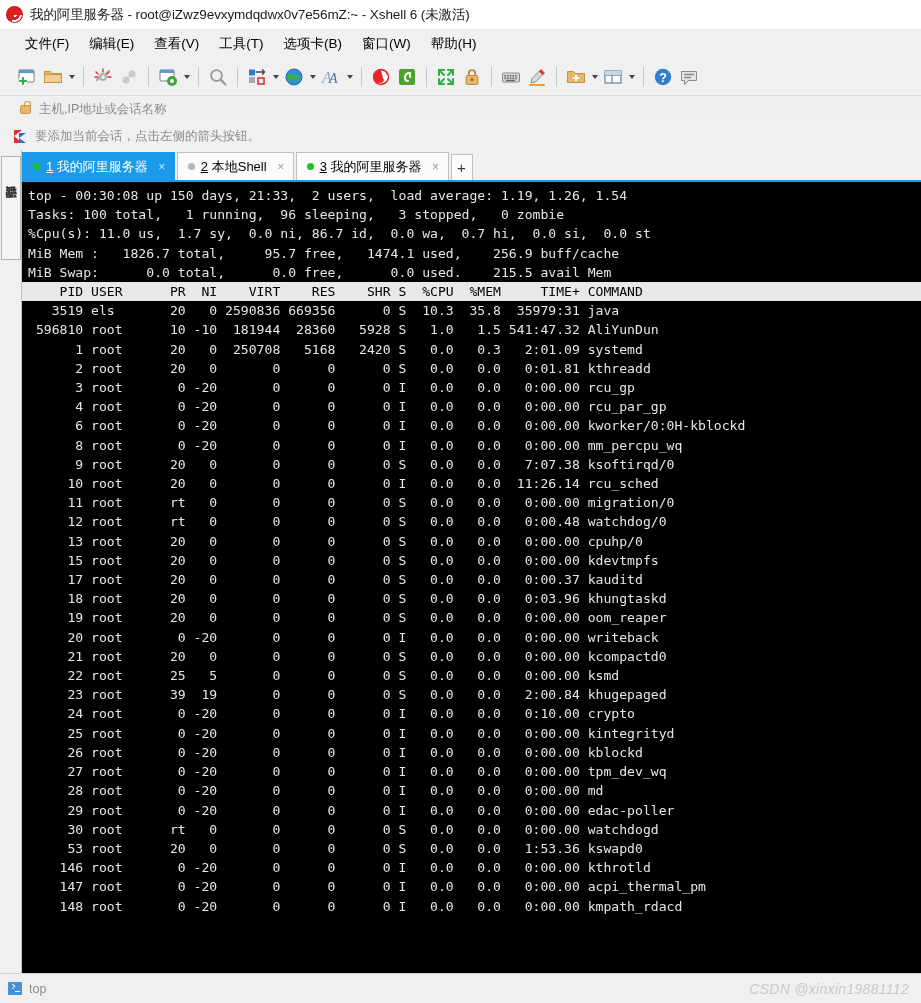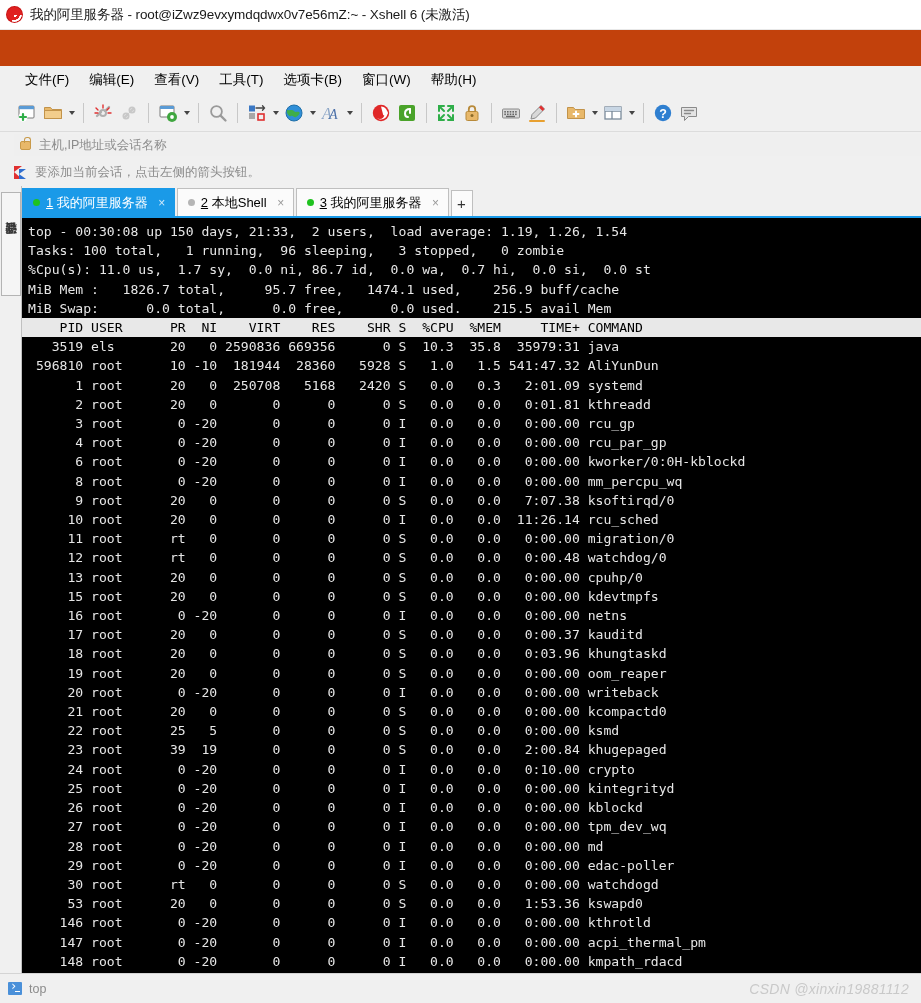--- a/index.html
+++ b/index.html
@@ -43,21 +43,20 @@
     font-size: 13.5px; color: #1a1a1a;
     white-space: nowrap; letter-spacing: -0.1px;
   }
 
   
   .menubar {
     height: 28px; flex: 0 0 28px;
     display: flex; align-items: center;
     background: #f0f0f0;
     padding-left: 16px;
-    margin-top: 36px;
   }
   .menu-item {
     font-size: 13.5px; color: #000;
     padding: 3px 9px; margin-right: 2px;
     cursor: default; white-space: nowrap;
   }
 
   
   .toolbar {
     height: 38px; flex: 0 0 38px;
@@ -545,21 +544,20 @@
           <div class="term-txt">      3 root       0 -20       0      0      0 I   0.0   0.0   0:00.00 rcu_gp</div>
           <div class="term-txt">      4 root       0 -20       0      0      0 I   0.0   0.0   0:00.00 rcu_par_gp</div>
           <div class="term-txt">      6 root       0 -20       0      0      0 I   0.0   0.0   0:00.00 kworker/0:0H-kblockd</div>
           <div class="term-txt">      8 root       0 -20       0      0      0 I   0.0   0.0   0:00.00 mm_percpu_wq</div>
           <div class="term-txt">      9 root      20   0       0      0      0 S   0.0   0.0   7:07.38 ksoftirqd/0</div>
           <div class="term-txt">     10 root      20   0       0      0      0 I   0.0   0.0  11:26.14 rcu_sched</div>
           <div class="term-txt">     11 root      rt   0       0      0      0 S   0.0   0.0   0:00.00 migration/0</div>
           <div class="term-txt">     12 root      rt   0       0      0      0 S   0.0   0.0   0:00.48 watchdog/0</div>
           <div class="term-txt">     13 root      20   0       0      0      0 S   0.0   0.0   0:00.00 cpuhp/0</div>
           <div class="term-txt">     15 root      20   0       0      0      0 S   0.0   0.0   0:00.00 kdevtmpfs</div>
-          <div class="term-txt">     16 root       0 -20       0      0      0 I   0.0   0.0   0:00.00 netns</div>
           <div class="term-txt">     17 root      20   0       0      0      0 S   0.0   0.0   0:00.37 kauditd</div>
           <div class="term-txt">     18 root      20   0       0      0      0 S   0.0   0.0   0:03.96 khungtaskd</div>
           <div class="term-txt">     19 root      20   0       0      0      0 S   0.0   0.0   0:00.00 oom_reaper</div>
           <div class="term-txt">     20 root       0 -20       0      0      0 I   0.0   0.0   0:00.00 writeback</div>
           <div class="term-txt">     21 root      20   0       0      0      0 S   0.0   0.0   0:00.00 kcompactd0</div>
           <div class="term-txt">     22 root      25   5       0      0      0 S   0.0   0.0   0:00.00 ksmd</div>
           <div class="term-txt">     23 root      39  19       0      0      0 S   0.0   0.0   2:00.84 khugepaged</div>
           <div class="term-txt">     24 root       0 -20       0      0      0 I   0.0   0.0   0:10.00 crypto</div>
           <div class="term-txt">     25 root       0 -20       0      0      0 I   0.0   0.0   0:00.00 kintegrityd</div>
           <div class="term-txt">     26 root       0 -20       0      0      0 I   0.0   0.0   0:00.00 kblockd</div>

